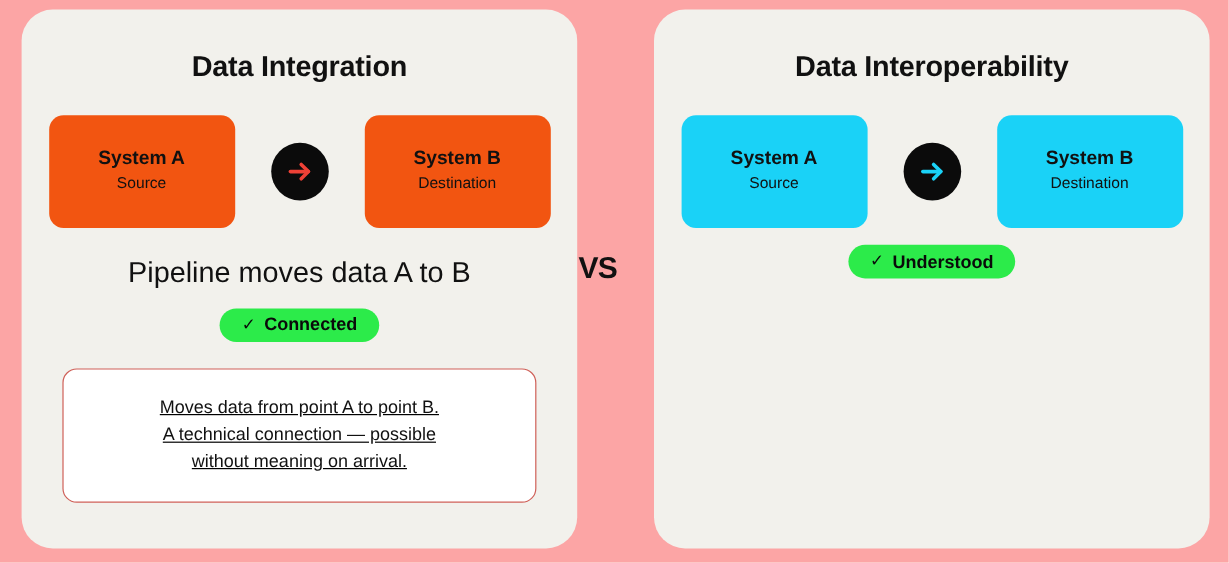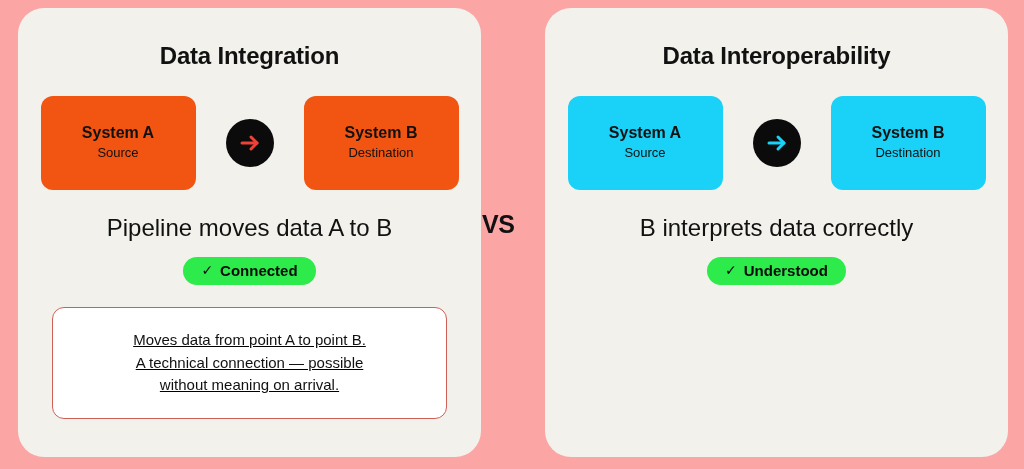--- a/index.html
+++ b/index.html
@@ -229,21 +229,20 @@
         </span>
       </div>
 
       <div class="sys-box cyan">
         <span class="sys-name">System B</span>
         <span class="sys-role">Destination</span>
       </div>
 
     </div>
 
-    <p class="caption">B interprets data correctly</p>
 
     <div class="pill">
       <span class="check">✓</span>
       <span>Understood</span>
     </div>
 
 
   </section>
 
 </div>

